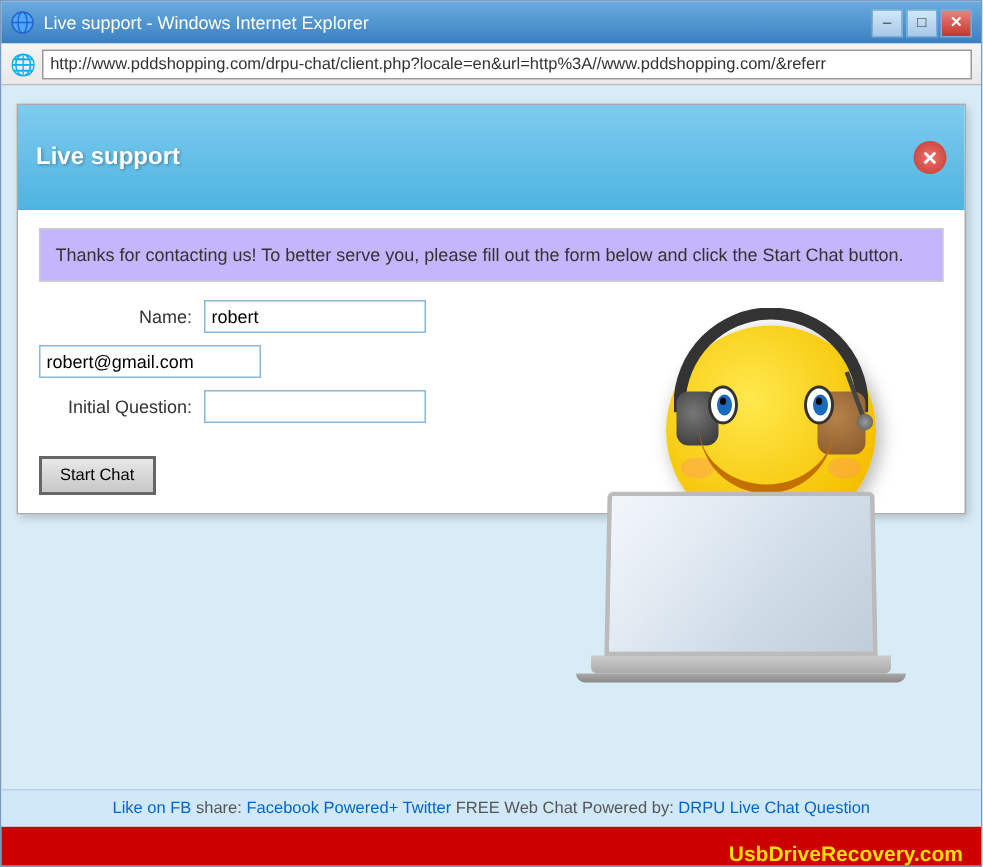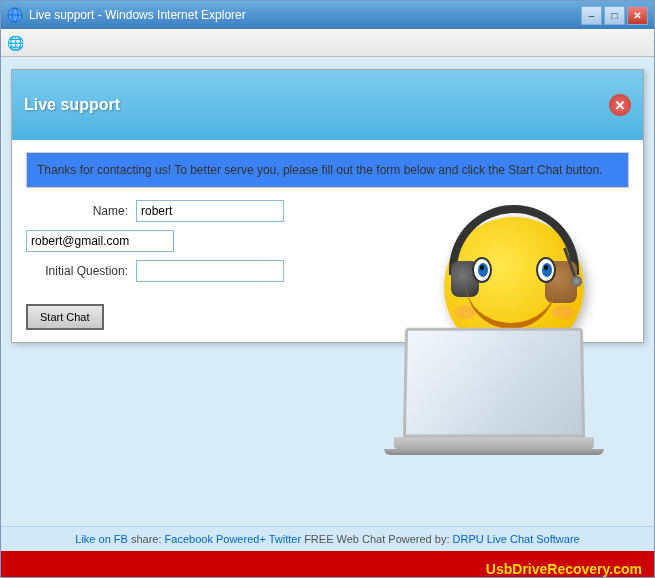--- a/index.html
+++ b/index.html
@@ -131,21 +131,21 @@
       font-weight: bold;
       font-size: 13px;
     }
 
     .panel-body {
       padding: 12px 14px;
     }
 
     .info-box {
       border: 1px solid #ccc;
-      background: #3b82f6;
+      background: #c4b5fd;
       padding: 8px 10px;
       margin-bottom: 12px;
       font-size: 12px;
       color: #333;
       line-height: 1.5;
     }
 
     .form-row {
       display: flex;
       align-items: center;
@@ -389,20 +389,21 @@
     <span class="title-bar-text">Live support - Windows Internet Explorer</span>
     <div class="title-bar-buttons">
       <button class="title-btn">–</button>
       <button class="title-btn">□</button>
       <button class="title-btn close-btn">✕</button>
     </div>
   </div>
 
   <div class="address-bar">
     <span class="address-icon">🌐</span>
+    <input class="address-input" type="text" value="http://www.pddshopping.com/drpu-chat/client.php?locale=en&amp;url=http%3A//www.pddshopping.com/&amp;referr" style="">
   </div>
 
   <div class="content-area">
 
     <div class="live-support-panel">
       <div class="panel-header">
         <span class="panel-title">Live support</span>
         <button class="close-x-btn">✕</button>
       </div>
       <div class="panel-body">
@@ -461,21 +462,21 @@
       </div>
     </div>
 
     <div class="footer-bar" style="position:absolute; bottom:0; left:0; right:0;">
       <a href="#">Like on FB</a>
       <span>share:</span>
       <a href="#">Facebook</a>
       <a href="#">Powered+</a>
       <a href="#">Twitter</a>
       <span>FREE Web Chat Powered by:</span>
-      <a href="#">DRPU Live Chat Software</a>
+      <a href="#">DRPU Live Chat Question</a>
     </div>
   </div>
 
   <div class="brand-bar">
     <span class="brand-text">
       <span>UsbDriveRecovery</span><span>.com</span>
     </span>
   </div>
 
 </div>

